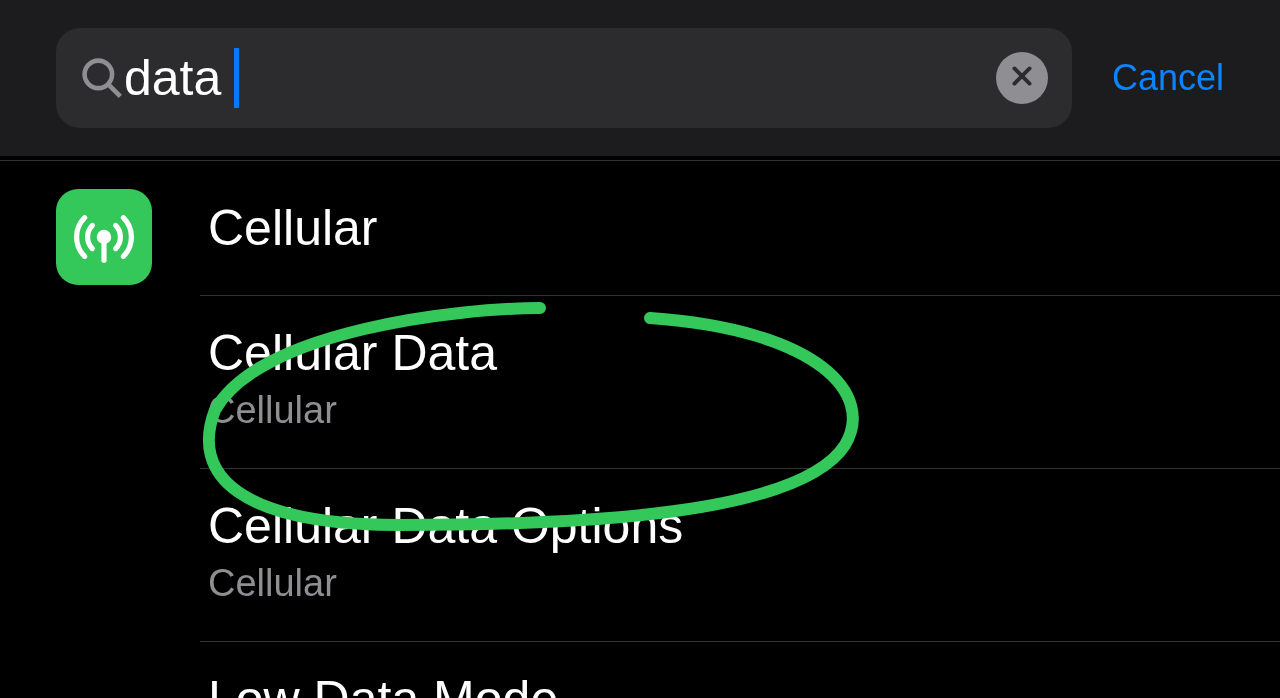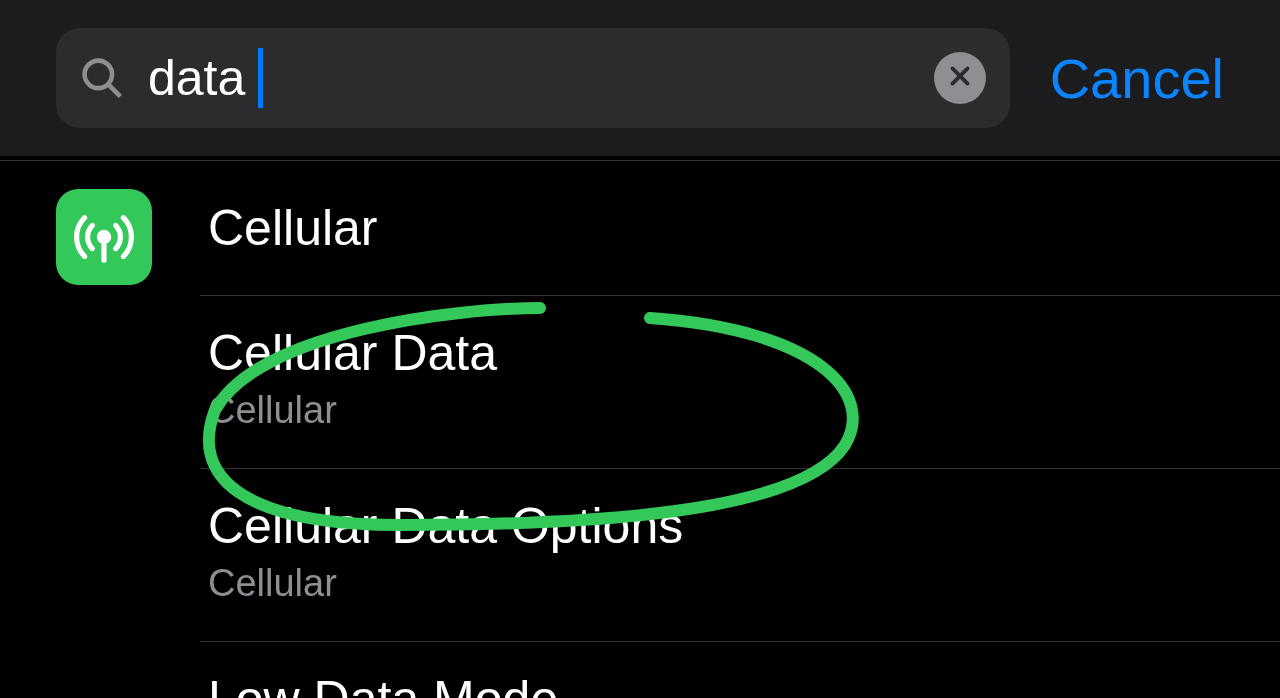--- a/index.html
+++ b/index.html
@@ -23,21 +23,20 @@
       gap: 40px;
     }
     .search-field {
       flex: 1;
       display: flex;
       align-items: center;
       background: #2c2c2e;
       border-radius: 24px;
       padding: 16px 24px;
       height: 100px;
-      gap: 24px;
     }
     .search-icon {
       width: 44px;
       height: 44px;
       flex-shrink: 0;
     }
     .search-icon svg {
       width: 100%;
       height: 100%;
     }
@@ -79,21 +78,21 @@
       align-items: center;
       justify-content: center;
       flex-shrink: 0;
       cursor: pointer;
     }
     .clear-button svg {
       width: 26px;
       height: 26px;
     }
     .cancel-button {
-      font-size: 56px;
+      font-size: 36px;
       color: #0a84ff;
       cursor: pointer;
       font-weight: 400;
     }
     .results-area {
       background: #000;
       padding-top: 4px;
     }
     .results-divider-top {
       height: 1px;

